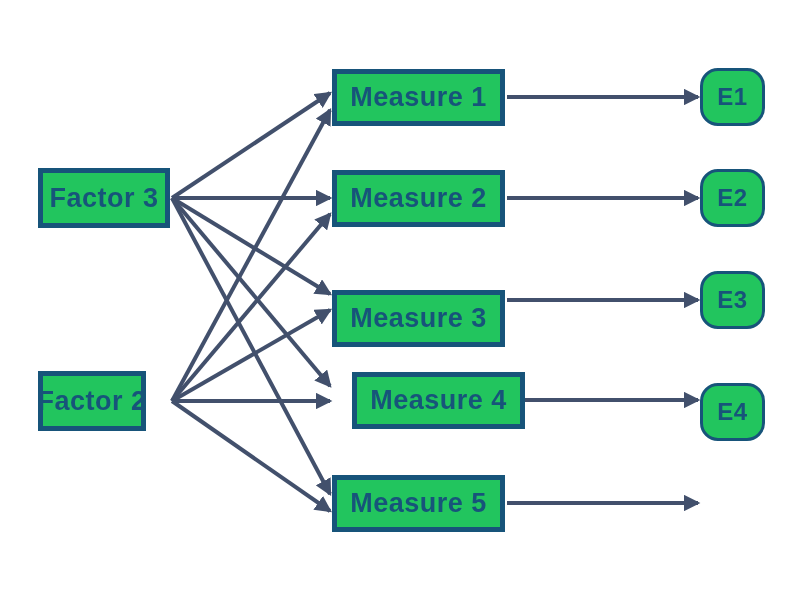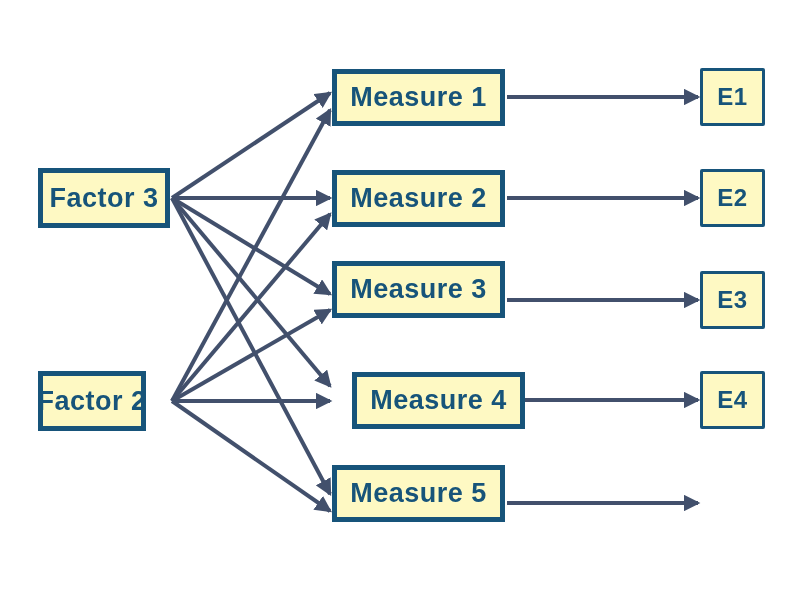--- a/index.html
+++ b/index.html
@@ -15,48 +15,48 @@
     position: absolute;
     left: 0; top: 0;
     width: 800px; height: 600px;
   }
   .node {
     position: absolute;
     box-sizing: border-box;
     display: flex;
     align-items: center;
     justify-content: center;
-    background: #fef9c3;
+    background: #22c55e;
     color: var(--node-text, #17547a);
     font-weight: 700;
     letter-spacing: 0.5px;
     white-space: nowrap;
   }
   .factor-node, .measure-node {
     border: 5px solid var(--node-border, #17547a);
     font-size: 27px;
   }
   .error-node {
     border: 3px solid var(--node-border, #17547a);
-    border-radius: 2px;
+    border-radius: 18px;
     font-size: 24px;
   }
   #factor1 { left: 38px;  top: 168px; width: 132px; height: 60px; }
   #factor2 { left: 38px;  top: 371px; width: 108px; height: 60px; }
   .measure-node { left: 332px; width: 173px; height: 57px; }
   #measure1 { top: 69px;  }
   #measure2 { top: 170px; }
-  #measure3 { top: 261px; }
+  #measure3 { top: 290px; }
   #measure4 { top: 372px; margin-left: 20px; }
-  #measure5 { top: 465px; }
+  #measure5 { top: 475px; }
   .error-node { left: 700px; width: 65px; height: 58px; }
   #e1 { top: 68px;  }
   #e2 { top: 169px; }
   #e3 { top: 271px; }
-  #e4 { top: 371px; }
+  #e4 { top: 383px; }
   #e5 { top: 474px; }
 </style>
 </head>
 <body>
 
 <div id="canvas">
 
   <svg id="edge-layer" viewBox="0 0 800 600" xmlns="http://www.w3.org/2000/svg">
     <defs>
       <marker id="ah" markerWidth="5" markerHeight="4.2" refX="3.6" refY="2.1" orient="auto">

